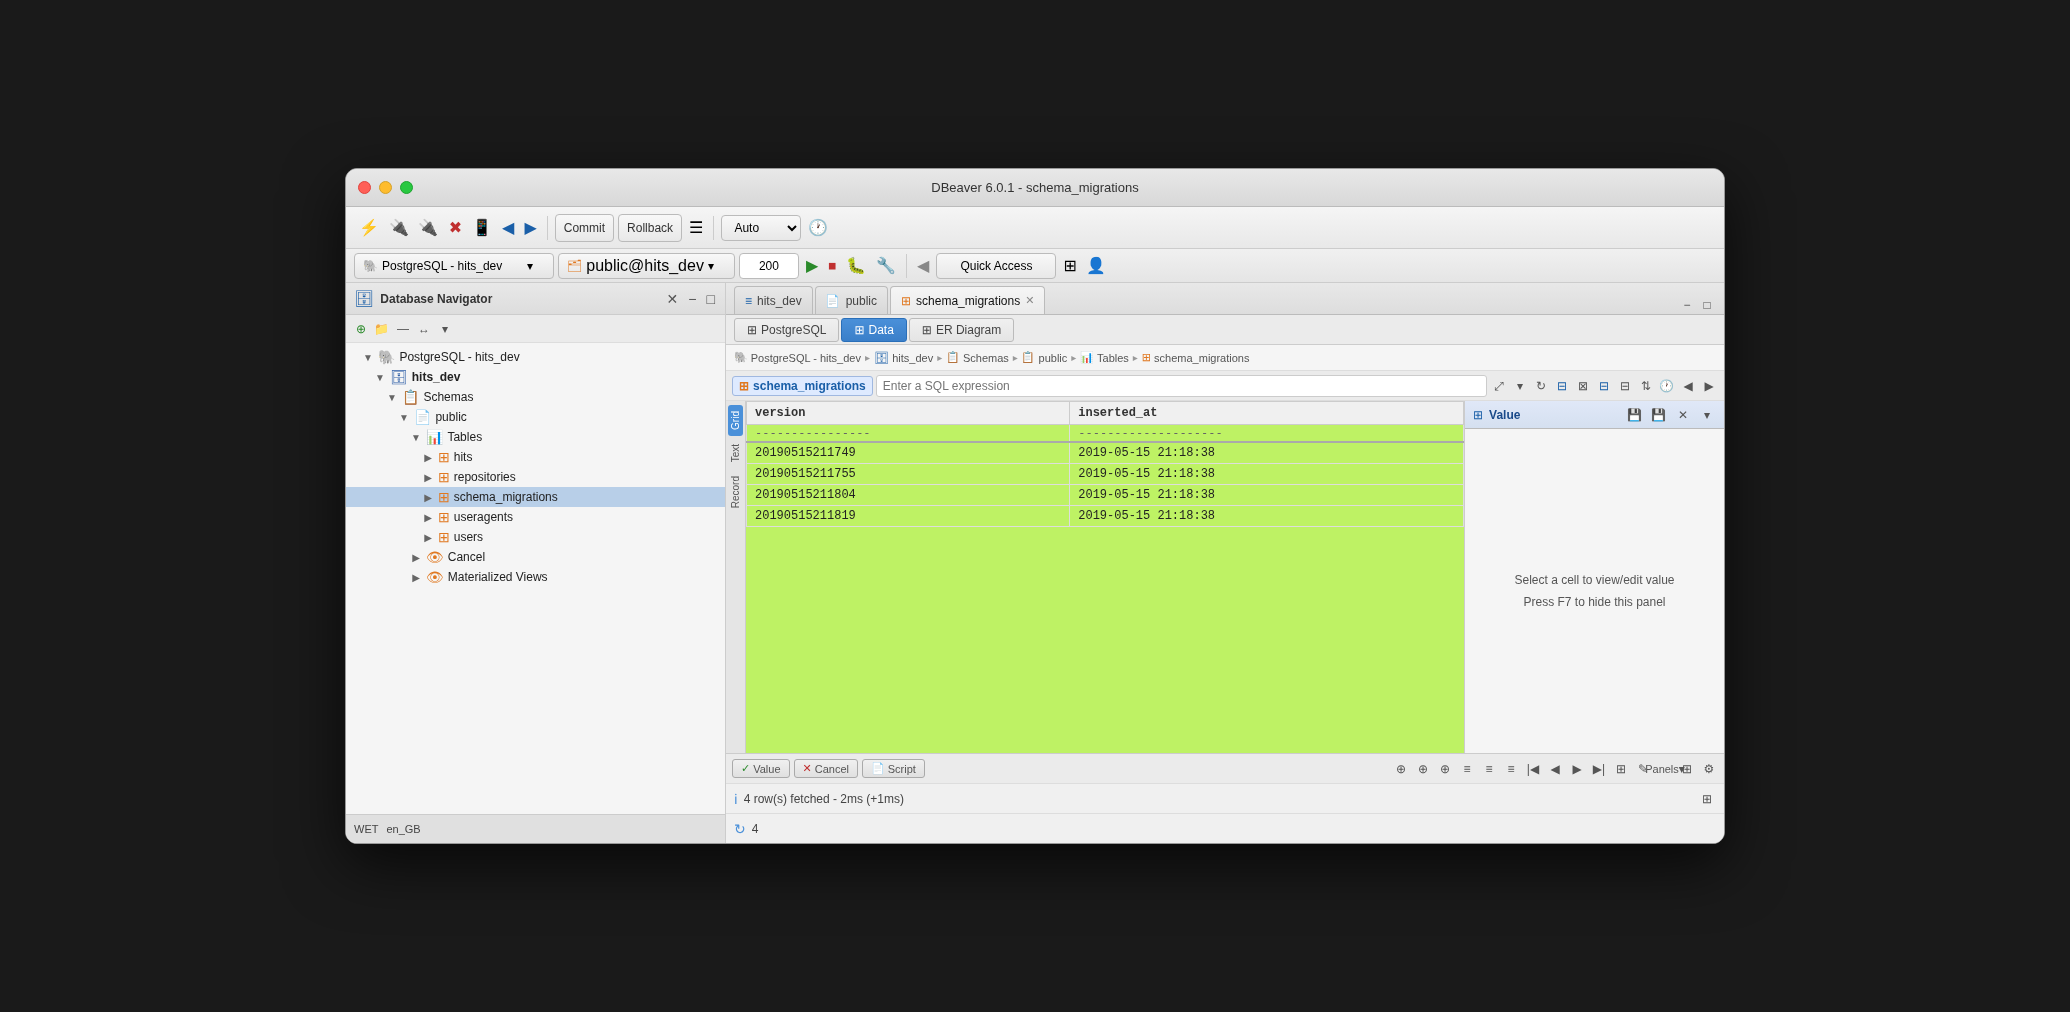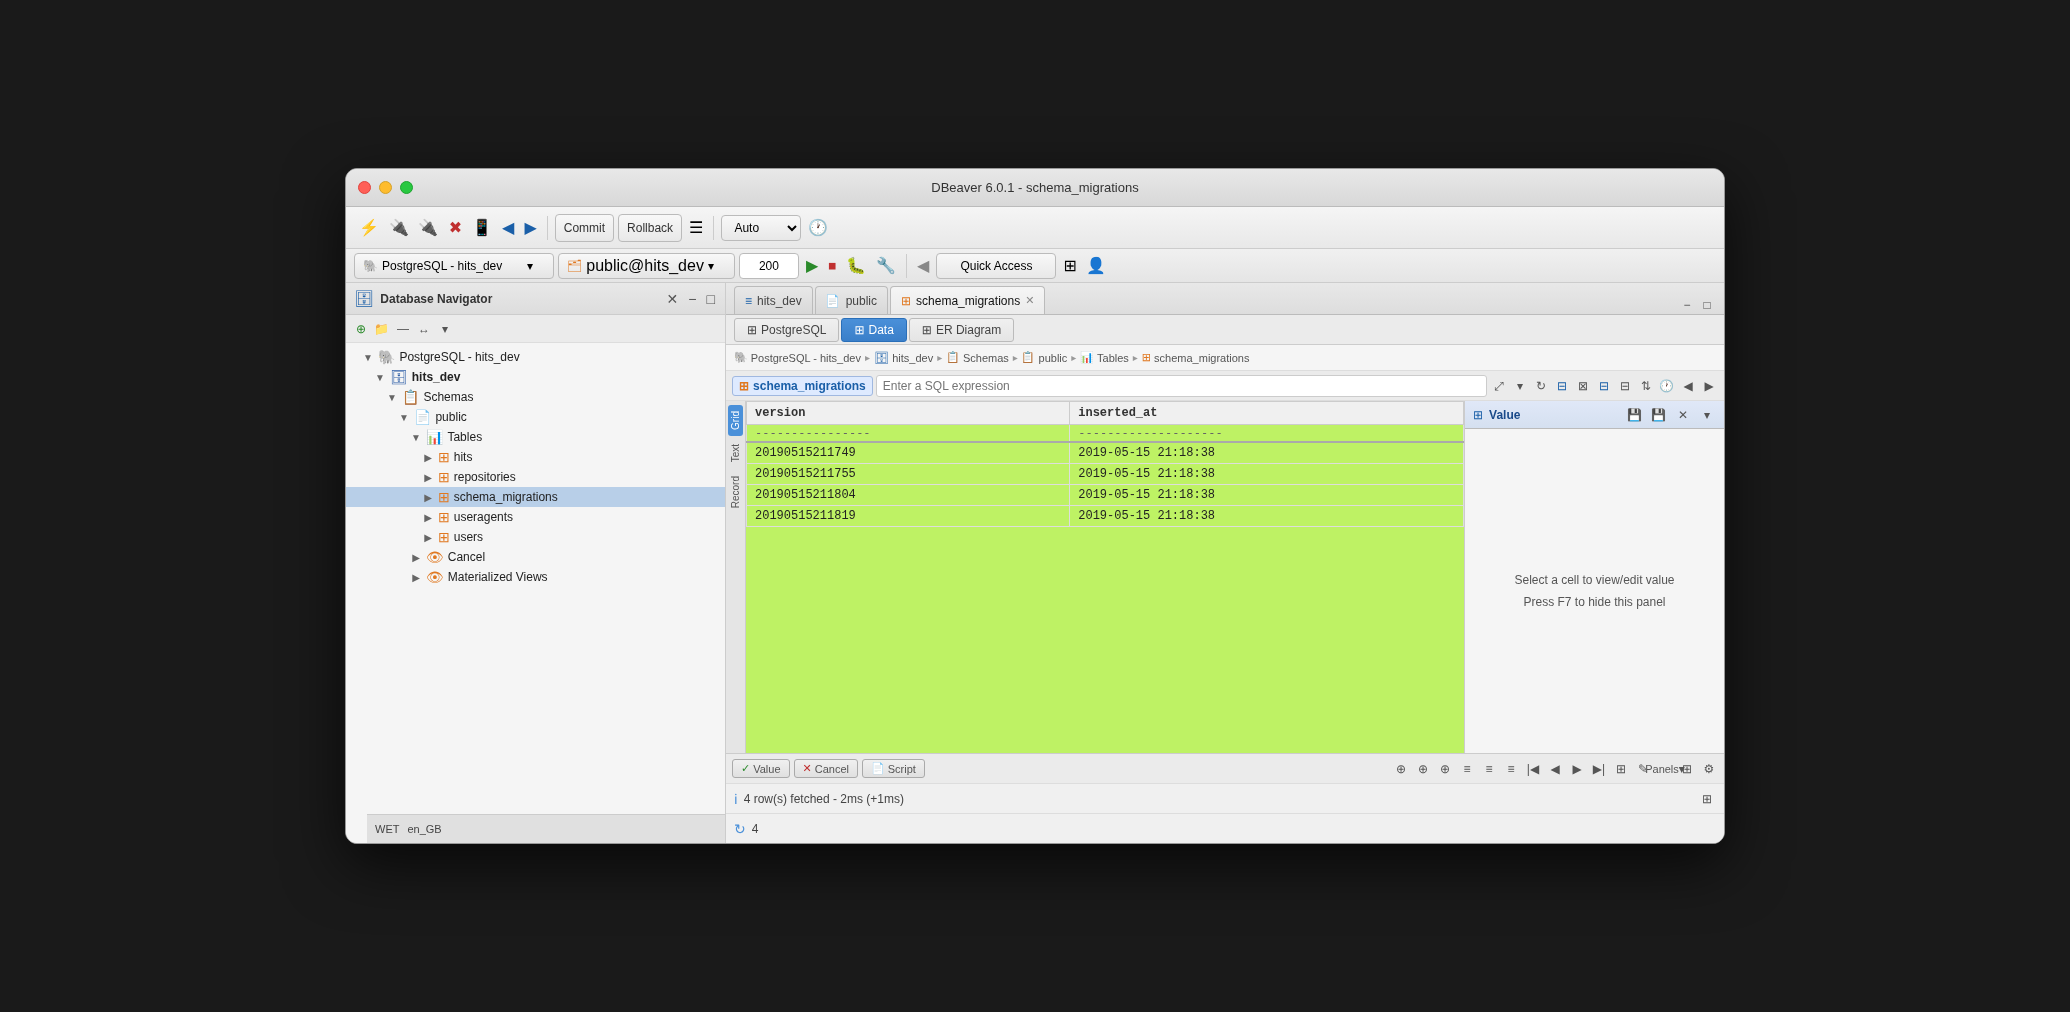--- a/index.html
+++ b/index.html
@@ -225,21 +225,20 @@
     .status-bar {
       background: #e0e0e0;
       height: 26px;
       display: flex;
       align-items: center;
       padding: 14px 8px;
       gap: 8px;
       border-top: 1px solid #ccc;
       font-size: 11px;
       color: #444;
-      margin-left: 21px;
     }
     
     .right-panel {
       flex: 1;
       display: flex;
       flex-direction: column;
       background: #f0f0f0;
     }
     
     .tab-bar {

